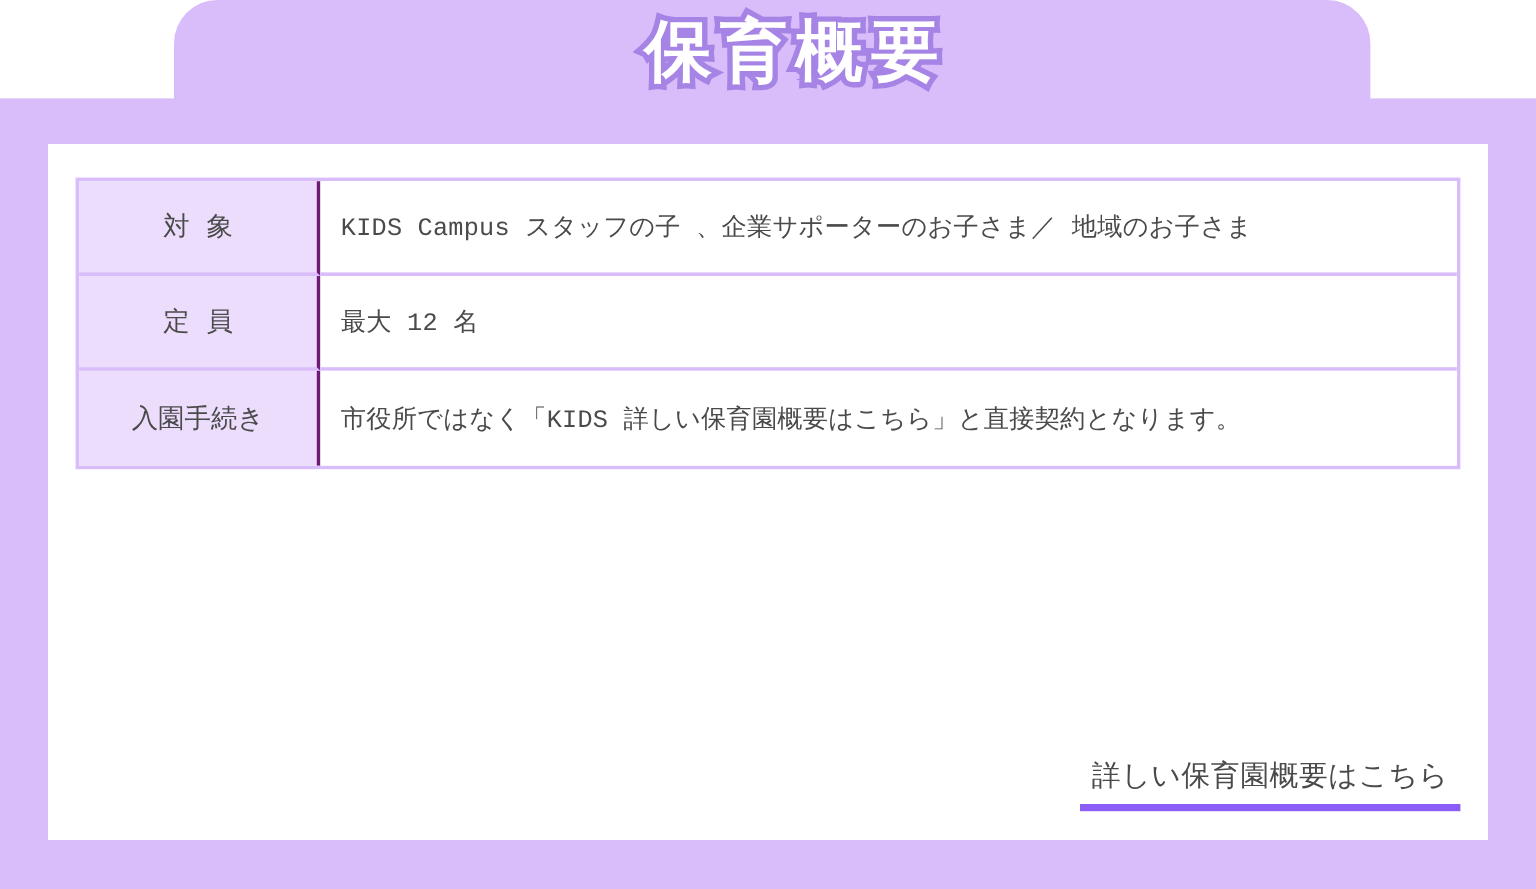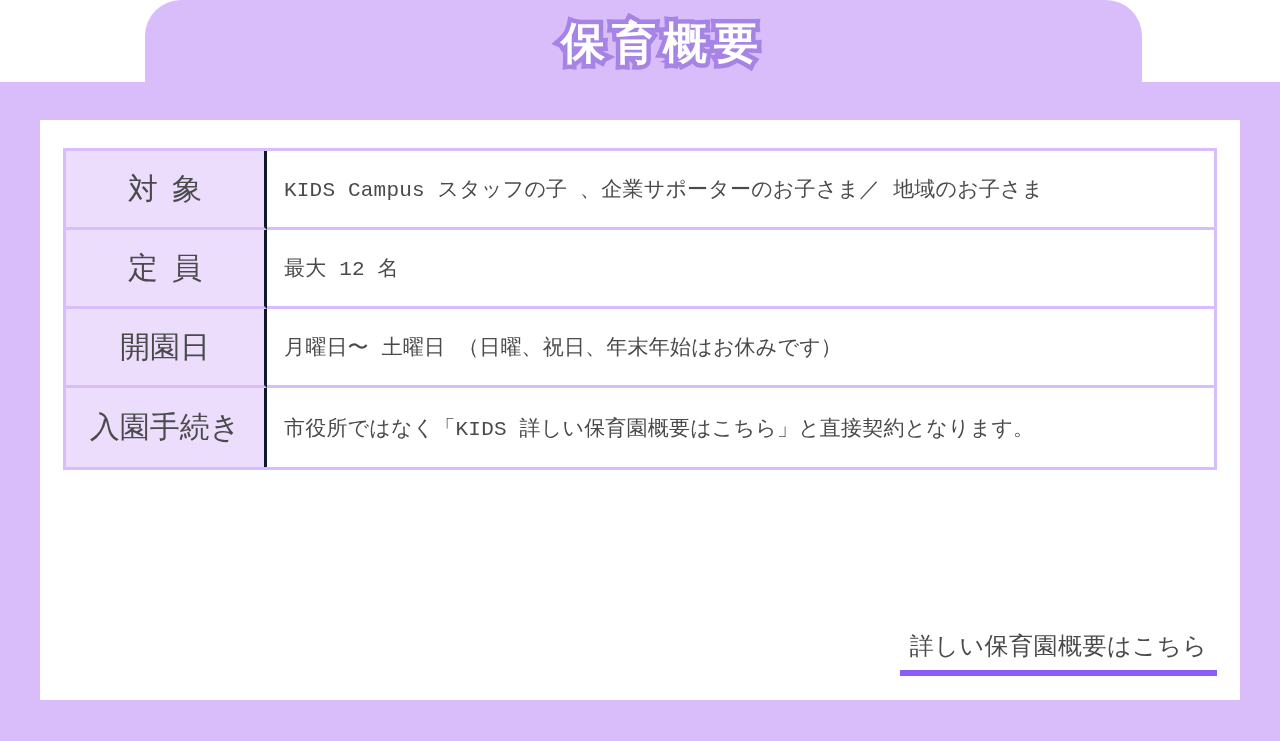--- a/index.html
+++ b/index.html
@@ -45,21 +45,21 @@
     height: 90px;
     background: #d9bdfa;
     border-top-left-radius: 36px;
     border-top-right-radius: 36px;
     display: flex;
     align-items: center;
     justify-content: center;
   }
 
   .title-text {
-    font-size: 44px;
+    font-size: 56px;
     font-weight: bold;
     color: #ffffff;
     letter-spacing: 7px;
     text-indent: 7px;
     line-height: 1;
     padding-bottom: 4px;
     -webkit-text-stroke: 9px #a684e6;
     paint-order: stroke fill;
     margin-left: 32px;
   }
@@ -95,23 +95,23 @@
     font-weight: normal;
     color: #4a4a4a;
   }
 
   .spec-table tr:last-child th,
   .spec-table tr:last-child td { border-bottom: none; margin-left: 36px; }
 
   .spec-table th {
     width: 201px;
     background: #ecddfd;
-    border-right: 3px solid #0f172a;
+    border-right: 3px solid #701a75;
     text-align: center;
-    font-size: 30px;
+    font-size: 22px;
     letter-spacing: 0;
   }
 
   .spec-table th.wide-space {
     letter-spacing: 14px;
     text-indent: 14px;
   }
 
   .spec-table td {
     background: #ffffff;
@@ -160,24 +160,20 @@
       <tbody>
         <tr>
           <th class="wide-space">対象</th>
           <td>KIDS Campus スタッフの子 、企業サポーターのお子さま／ 地域のお子さま</td>
         </tr>
         <tr>
           <th class="wide-space">定員</th>
           <td>最大 12 名</td>
         </tr>
         <tr>
-          <th>開園日</th>
-          <td>月曜日〜 土曜日 （日曜、祝日、年末年始はお休みです）</td>
-        </tr>
-        <tr>
           <th>入園手続き</th>
           <td>市役所ではなく「KIDS 詳しい保育園概要はこちら」と直接契約となります。</td>
         </tr>
       </tbody>
     </table>
 
     <div class="link-row">
       <a class="detail-link">詳しい保育園概要はこちら</a>
     </div>
 

